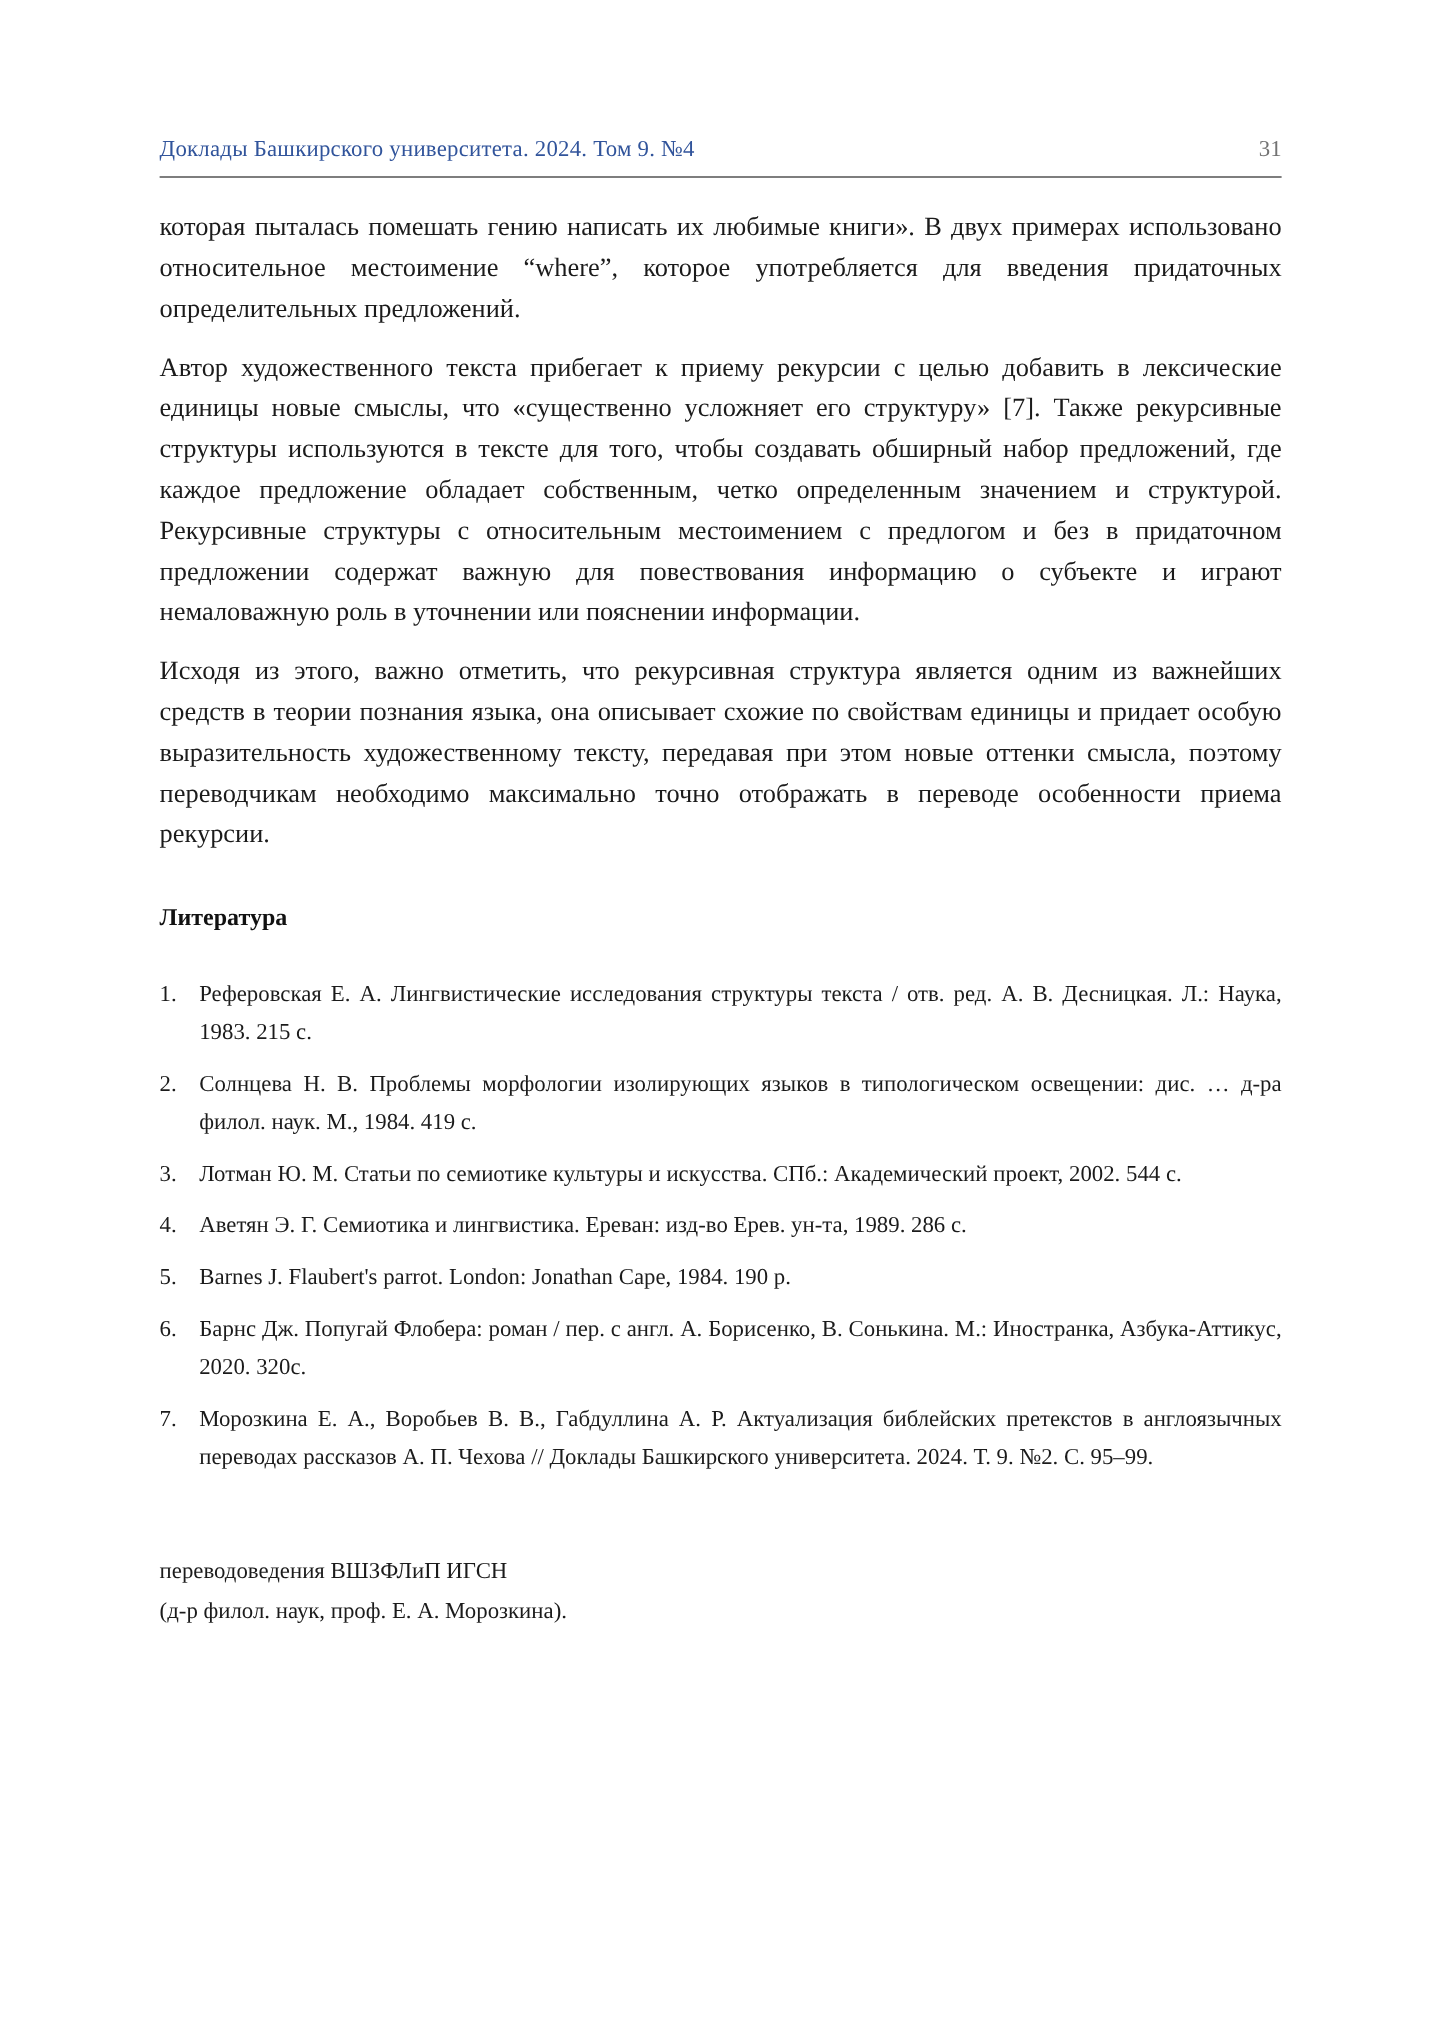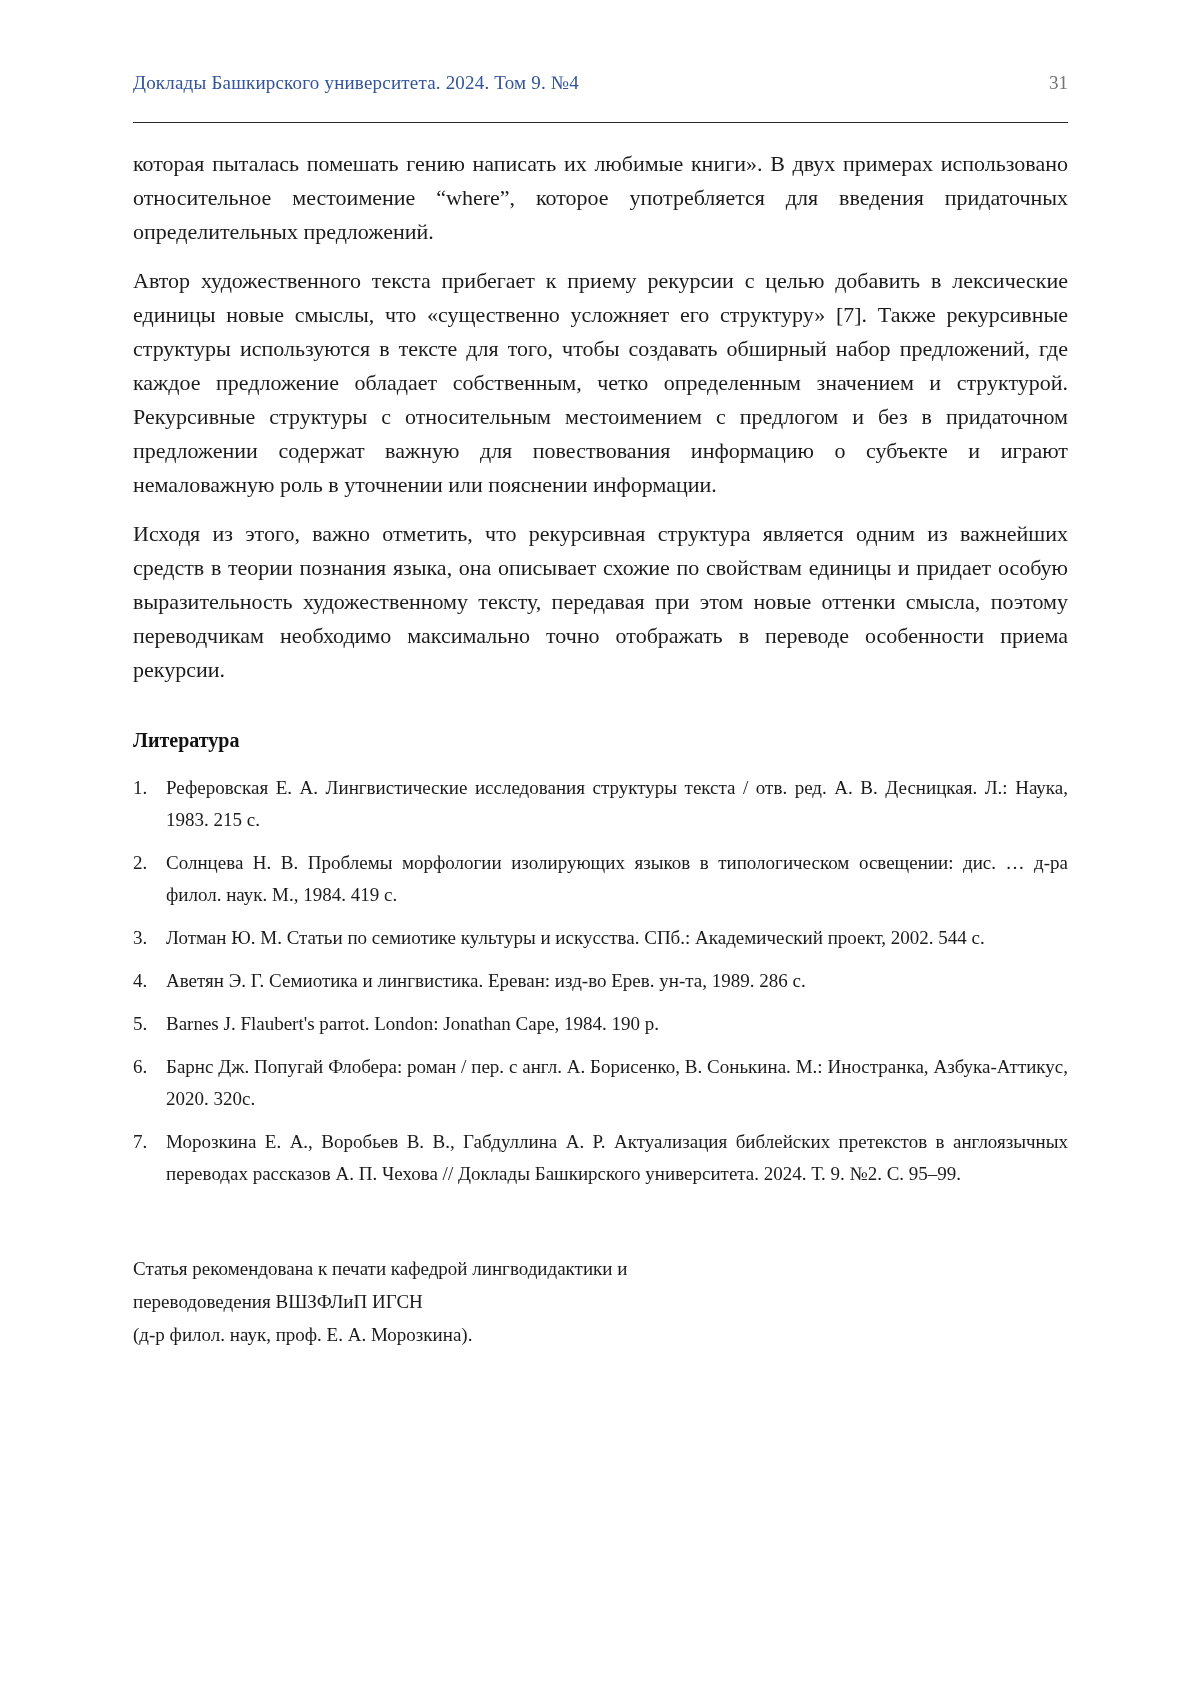--- a/index.html
+++ b/index.html
@@ -18,42 +18,43 @@
     font-family: "Liberation Serif", "DejaVu Serif", serif;
     color: #1b1b1b;
     overflow: hidden;
   }
   .page-header {
     display: flex;
     justify-content: space-between;
     align-items: baseline;
     font-size: 19px;
     color: #31549b;
-    padding-bottom: 28px;
+    padding-bottom: 11px;
     border-bottom: 1.6px solid #2a2a2a;
+    margin-top: 42px;
   }
   .page-header .journal {
     letter-spacing: 0.2px;
   }
   .page-header .pagenum {
     color: #737373;
   }
   .body-text {
     margin-top: 24px;
   }
   p.para {
     font-size: 22px;
     line-height: 34px;
     text-align: justify;
     margin: 0 0 15px 0;
   }
   h2.refs-heading {
     font-size: 20px;
     font-weight: bold;
-    margin: 42px 0 20px 0;
+    margin: 42px 0 36px 0;
     color: #111;
   }
   .ref {
     display: flex;
     font-size: 19px;
     line-height: 32px;
     margin: 0 0 11px 0;
   }
   .ref .ref-num {
     flex: 0 0 33px;
@@ -115,19 +116,18 @@
         <span class="ref-num">6.</span>
         <span class="ref-text">Барнс Дж. Попугай Флобера: роман / пер. с англ. А. Борисенко, В. Сонькина. М.: Иностранка, Азбука-Аттикус, 2020. 320с.</span>
       </div>
       <div class="ref">
         <span class="ref-num">7.</span>
         <span class="ref-text">Морозкина Е. А., Воробьев В. В., Габдуллина А. Р. Актуализация библейских претекстов в англоязычных переводах рассказов А. П. Чехова // Доклады Башкирского университета. 2024. Т. 9. №2. С. 95–99.</span>
       </div>
     </div>
 
     <div class="footer-note">
-      <div>Статья рекомендована к печати кафедрой лингводидактики и</div>
       <div>переводоведения ВШЗФЛиП ИГСН</div>
       <div>(д-р филол. наук, проф. Е. А. Морозкина).</div>
     </div>
 
   </main>
 </div>
 
 </body></html>

